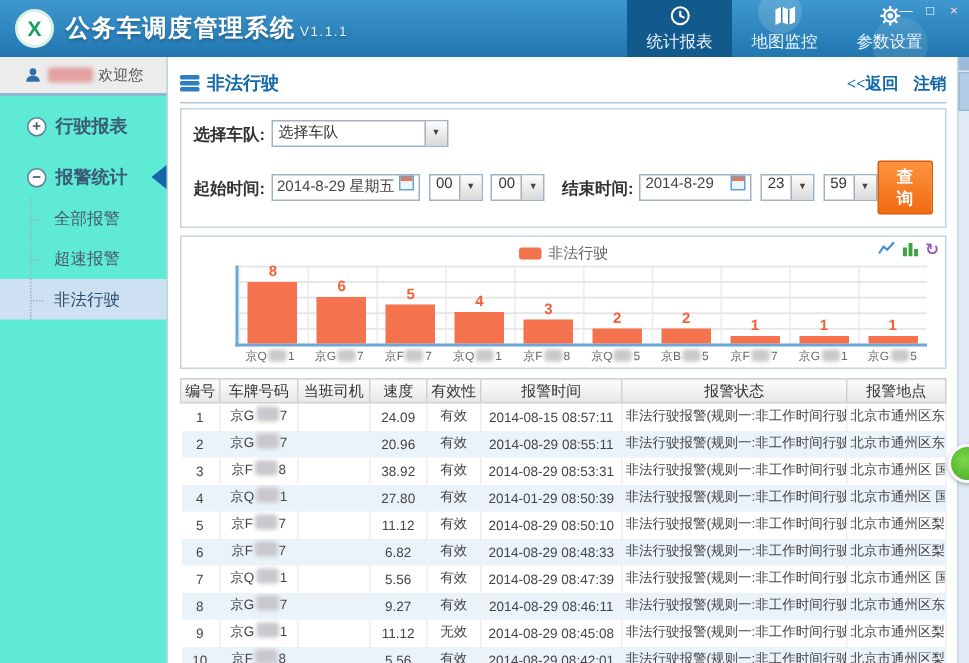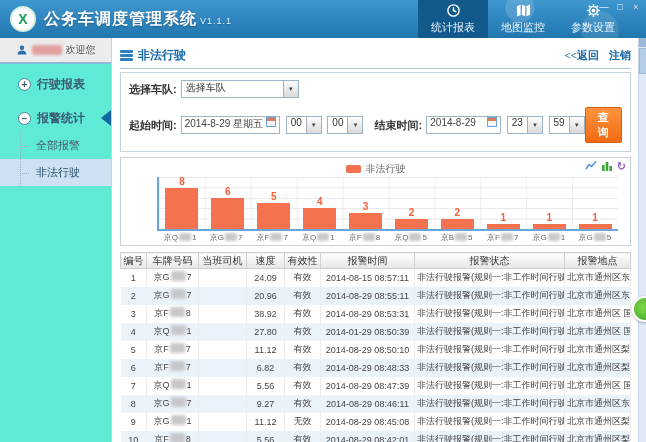--- a/index.html
+++ b/index.html
@@ -174,20 +174,23 @@
 
   <div class="group-item">
     <span class="toggle-icon">−</span>
     <span>报警统计</span>
     <span class="marker"></span>
   </div>
 
   <div class="sub-item">
     <span>全部报警</span>
   </div>
+  <div class="sub-item">
+    <span>超速报警</span>
+  </div>
   <div class="sub-item selected">
     <span>非法行驶</span>
   </div>
 </div>
 
 <div class="content">
 
   <div class="page-head">
     <div class="page-head-left">
       <span class="menu-icon">

